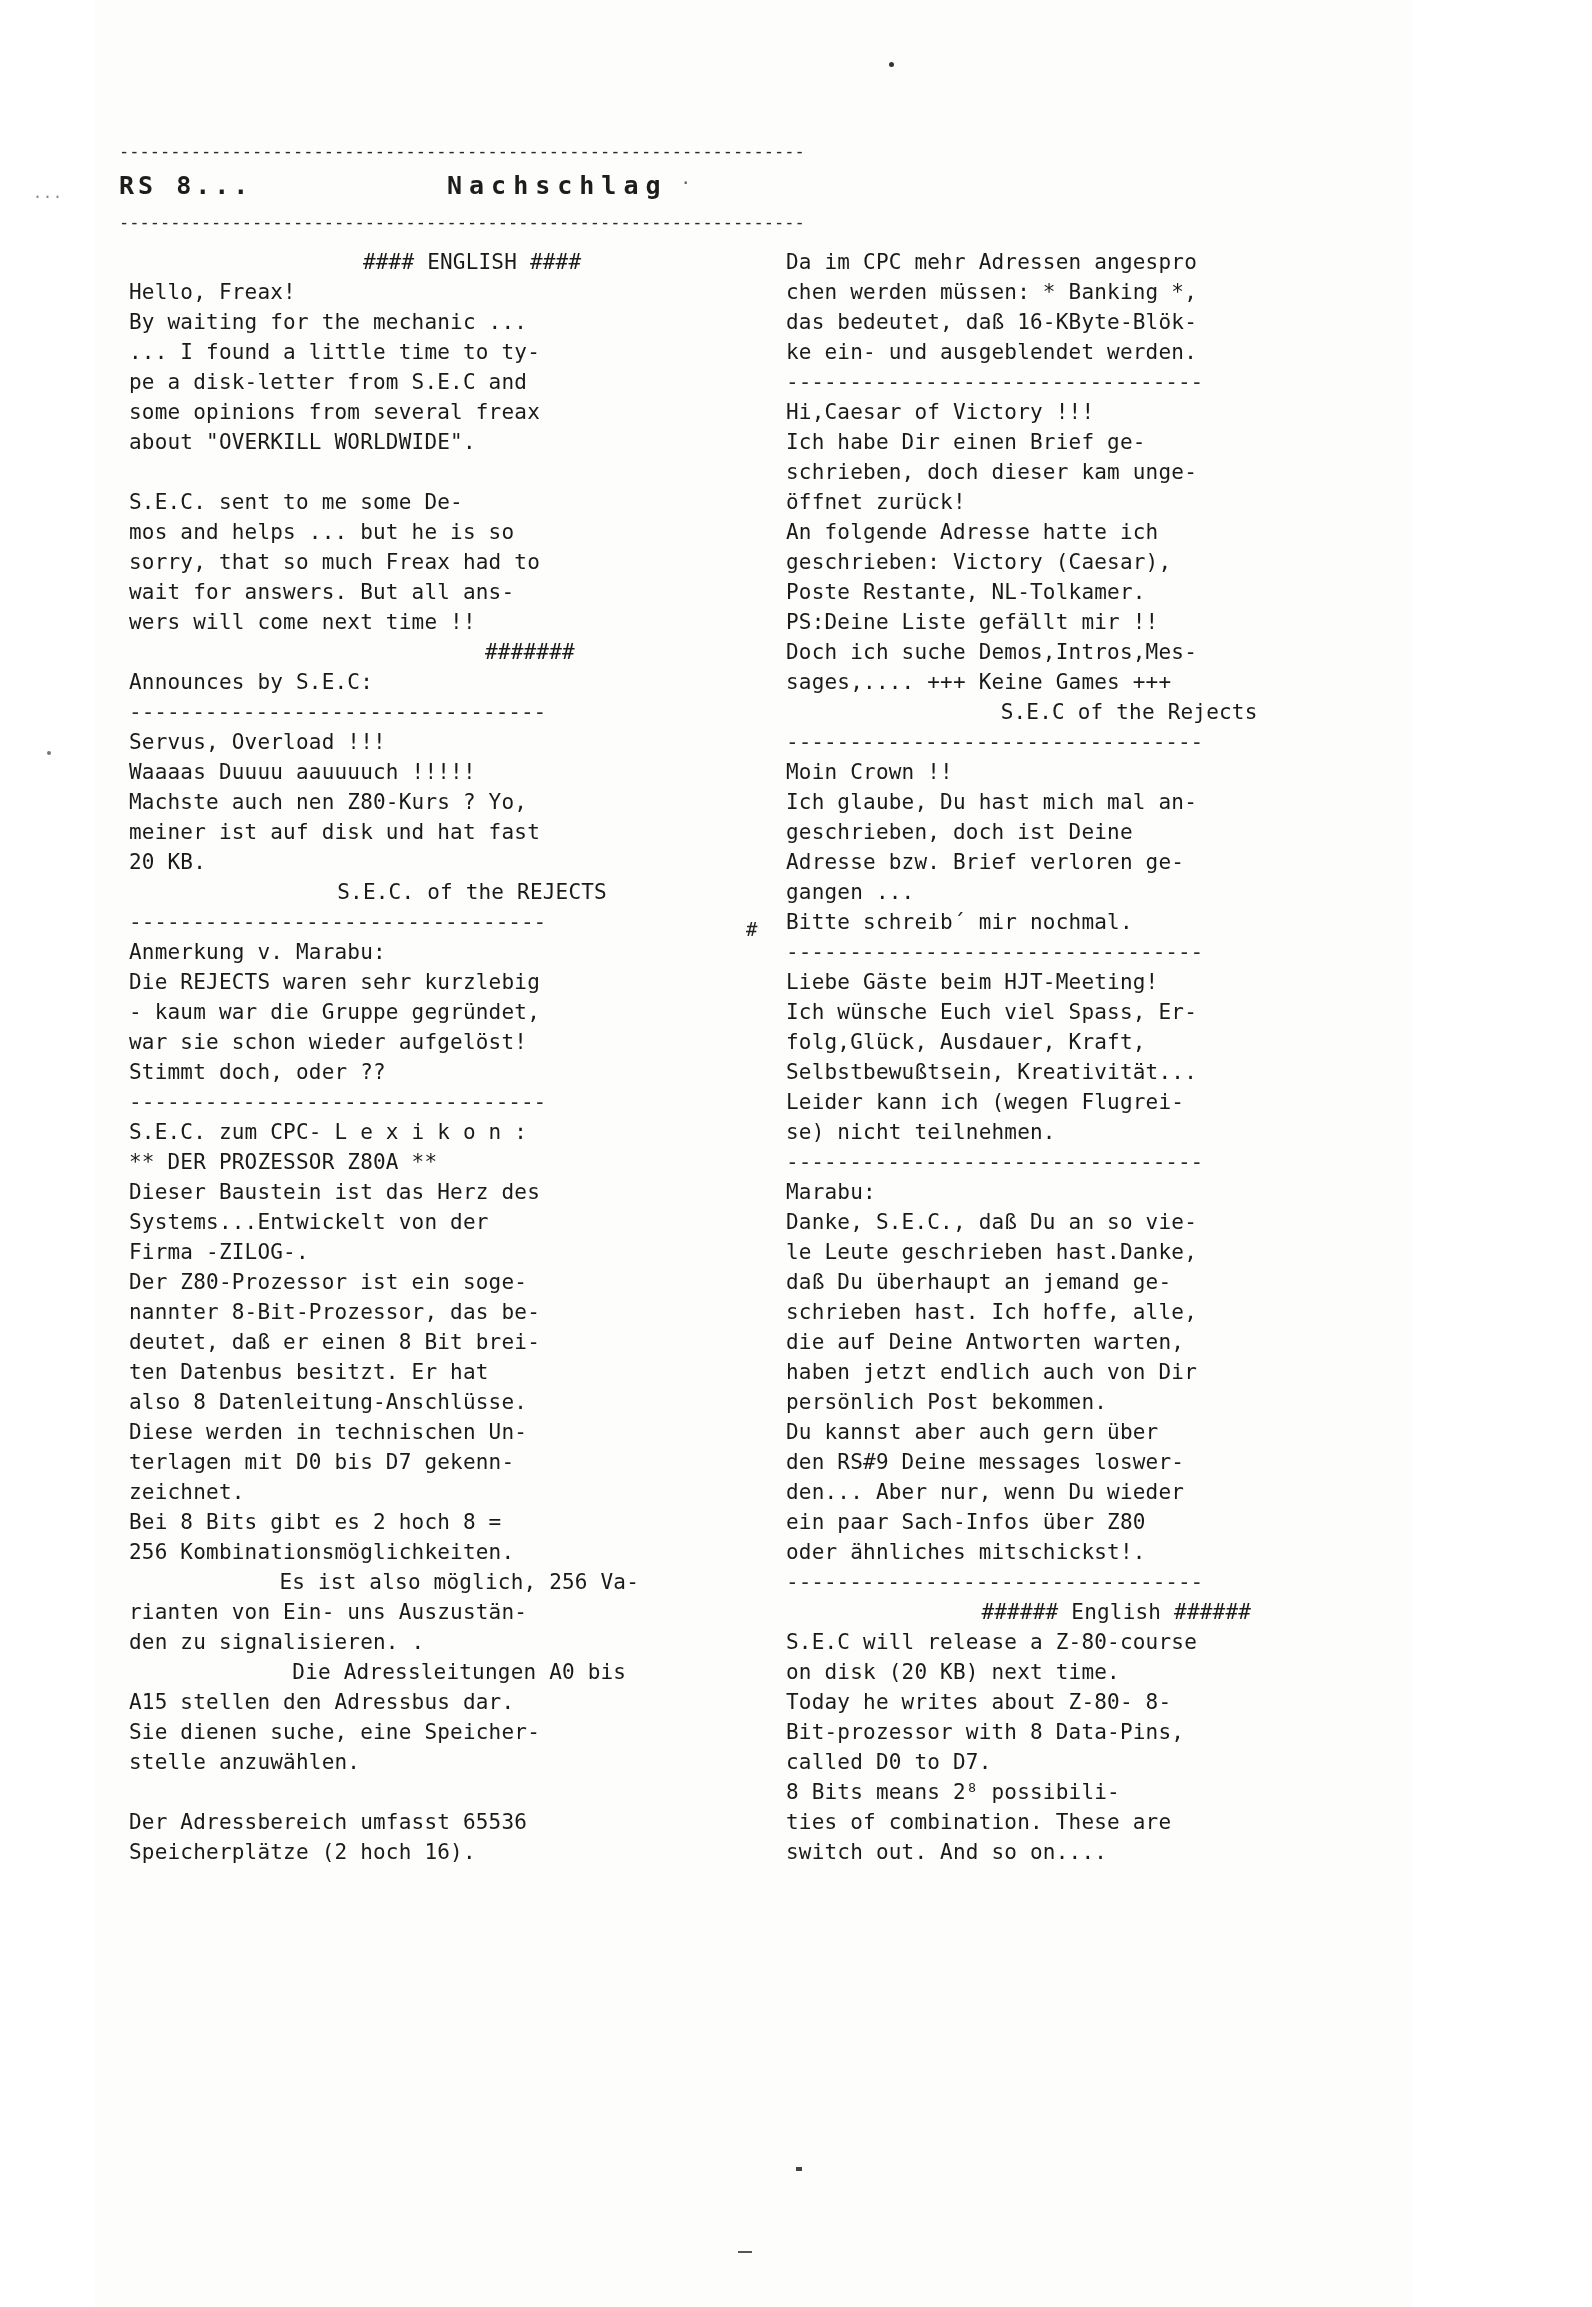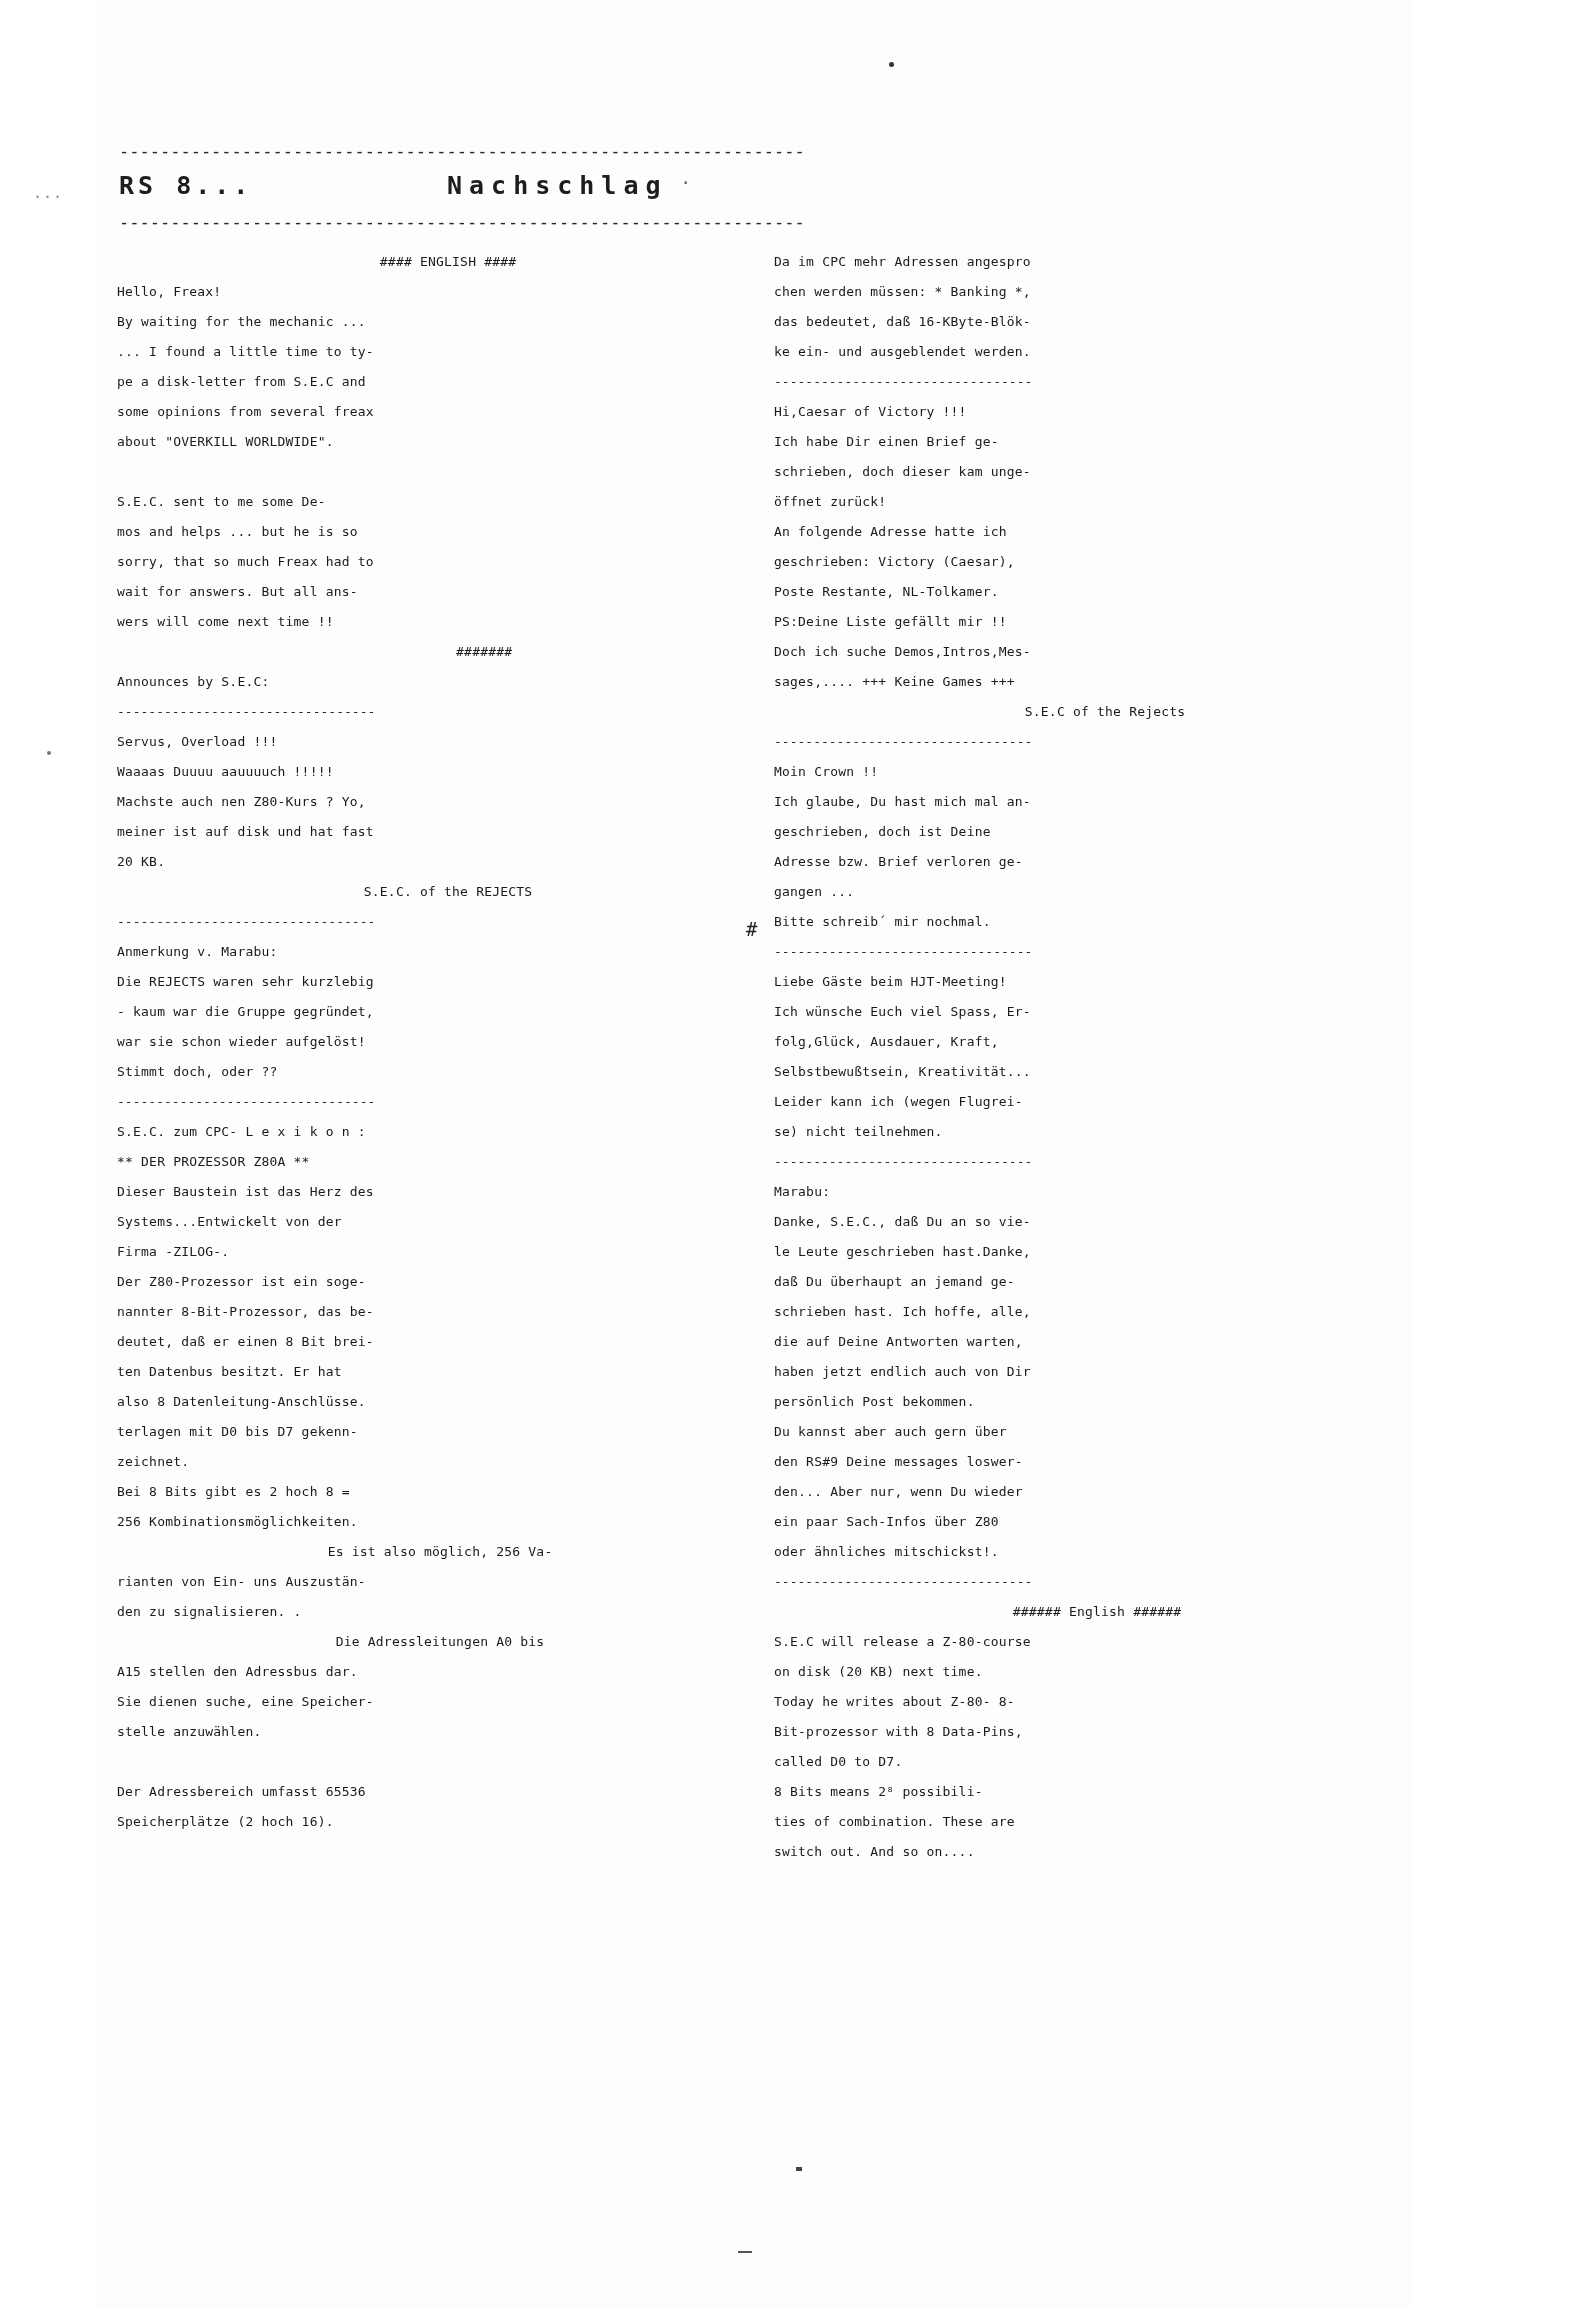--- a/index.html
+++ b/index.html
@@ -119,24 +119,25 @@
     font-size: 14px;
     color: #666;
     vertical-align: top;
   }
 
   
   .col {
     position: absolute;
     top: 247px;
     width: 622px;
-    font-size: 13px;
+    font-size: 21px;
     line-height: 30px;
     color: #1a1a1a;
     letter-spacing: 0.2px;
+    margin-left: 12px;
   }
   .col-left { left: 117px; }
   .col-right { left: 774px; }
 
   .ln {
     white-space: pre;
     font-family: "DejaVu Sans Mono", monospace;
     height: 30px;
     overflow: visible;
   }
@@ -207,20 +208,21 @@
       <div class="ln">S.E.C. zum CPC- L e x i k o n :</div>
       <div class="ln">** DER PROZESSOR Z80A **</div>
       <div class="ln">Dieser Baustein ist das Herz des</div>
       <div class="ln">Systems...Entwickelt von der</div>
       <div class="ln">Firma -ZILOG-.</div>
       <div class="ln">Der Z80-Prozessor ist ein soge-</div>
       <div class="ln">nannter 8-Bit-Prozessor, das be-</div>
       <div class="ln">deutet, daß er einen 8 Bit brei-</div>
       <div class="ln">ten Datenbus besitzt. Er hat</div>
       <div class="ln">also 8 Datenleitung-Anschlüsse.</div>
+      <div class="ln">Diese werden in technischen Un-</div>
       <div class="ln">terlagen mit D0 bis D7 gekenn-</div>
       <div class="ln">zeichnet.</div>
       <div class="ln">Bei 8 Bits gibt es 2 hoch 8 =</div>
       <div class="ln">256 Kombinationsmöglichkeiten.</div>
       <div class="ln center">   Es ist also möglich, 256 Va-</div>
       <div class="ln">rianten von Ein- uns Auszustän-</div>
       <div class="ln">den zu signalisieren. .</div>
       <div class="ln center">   Die Adressleitungen A0 bis</div>
       <div class="ln">A15 stellen den Adressbus dar.</div>
       <div class="ln">Sie dienen suche, eine Speicher-</div>

